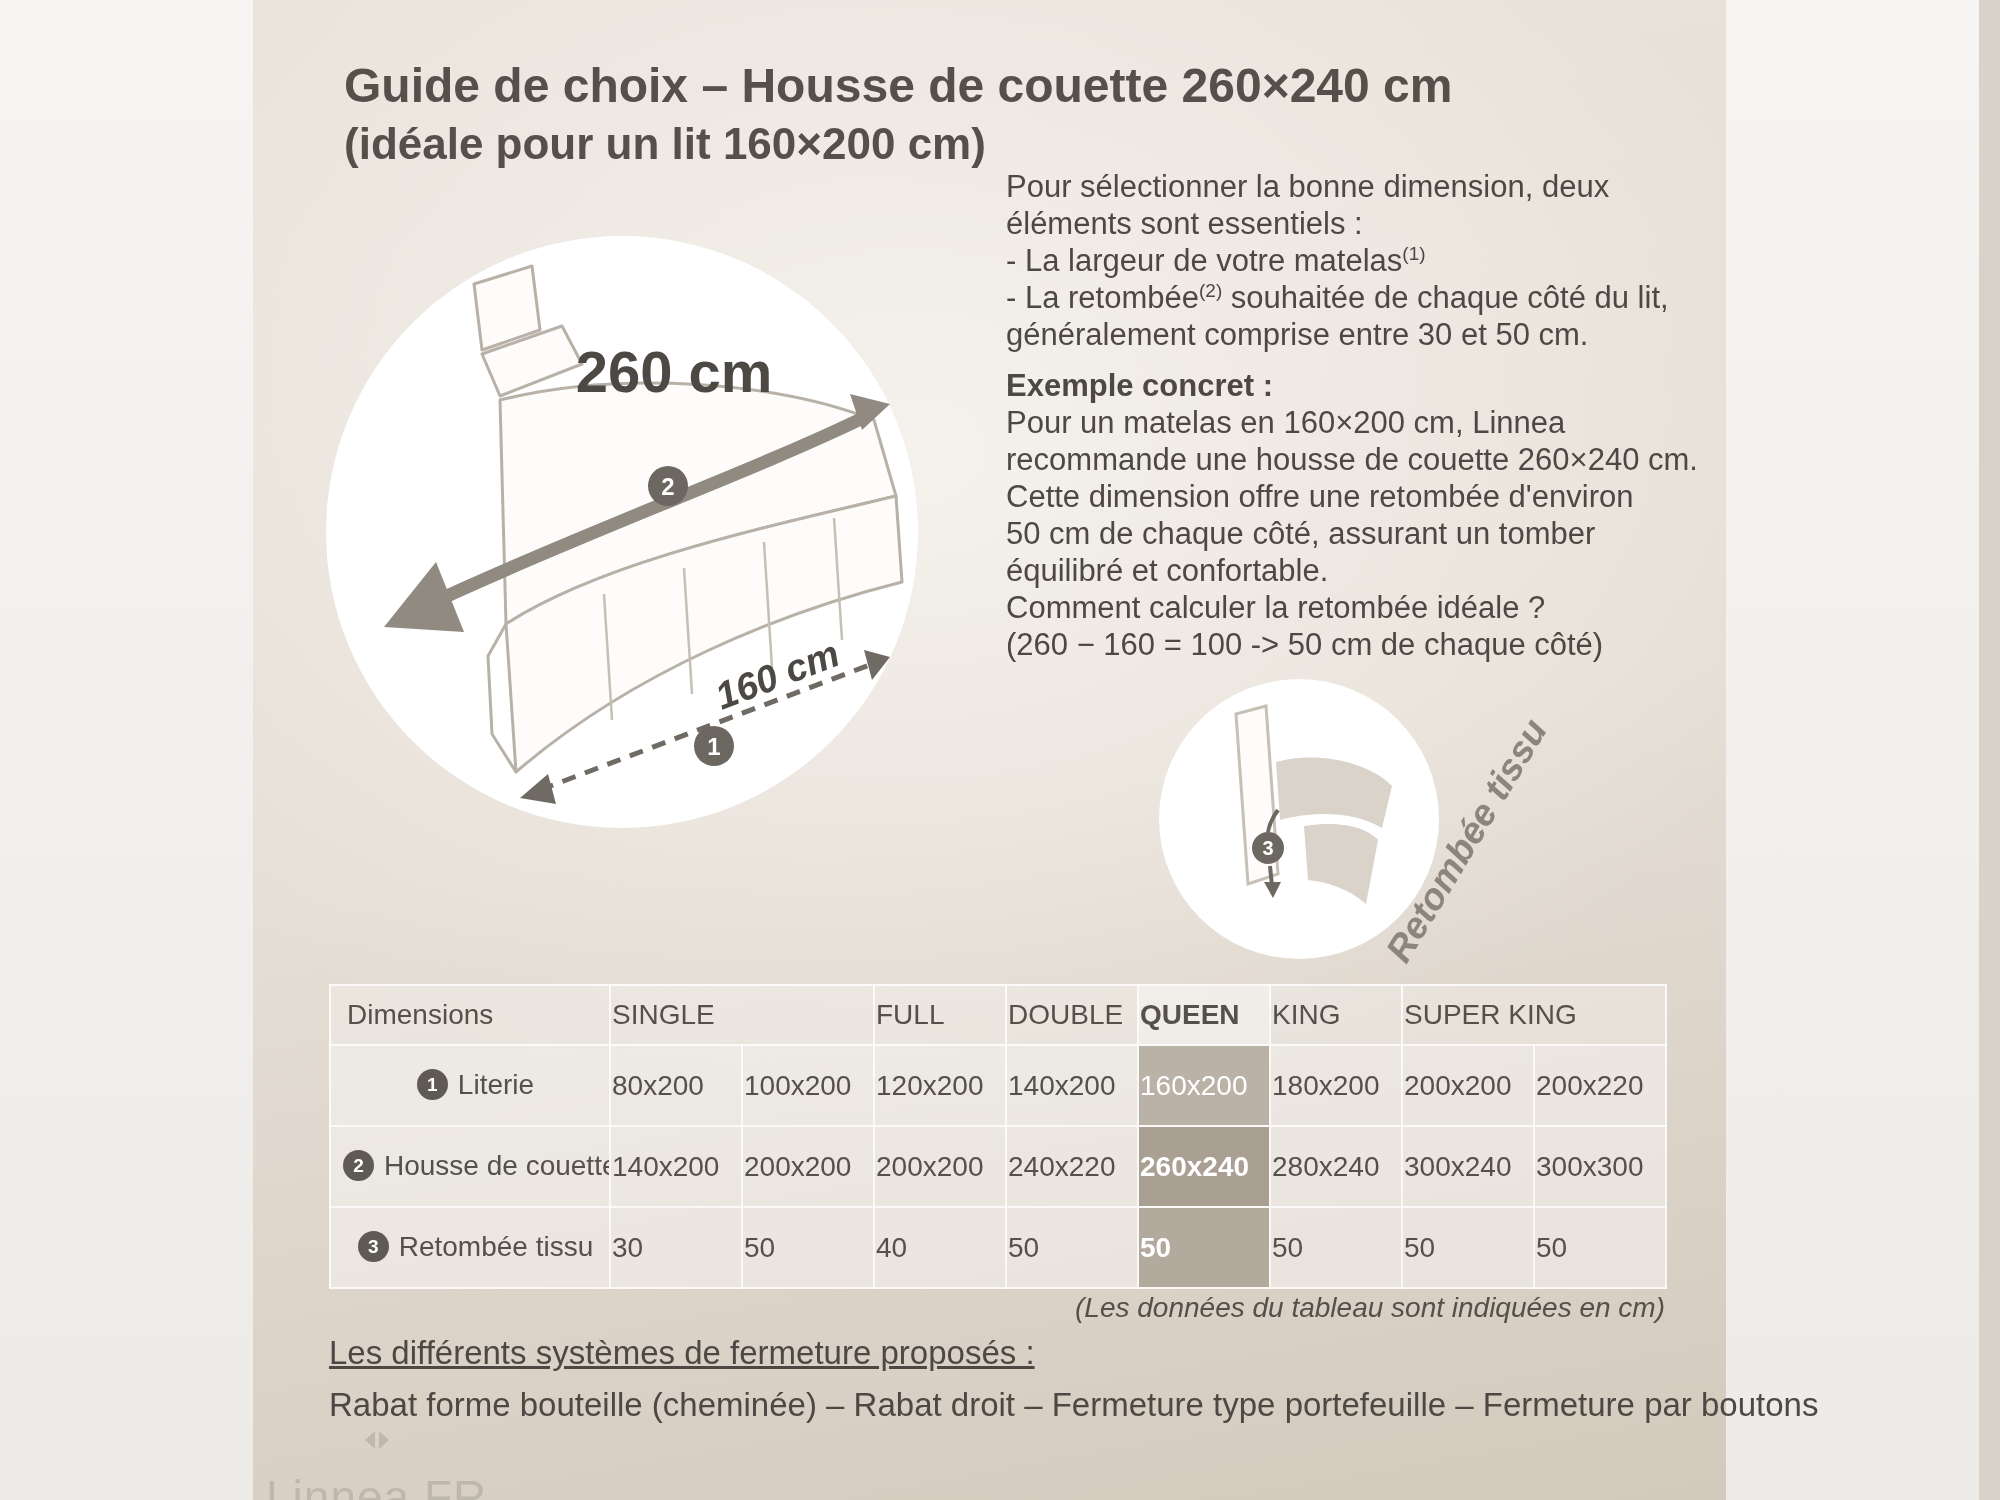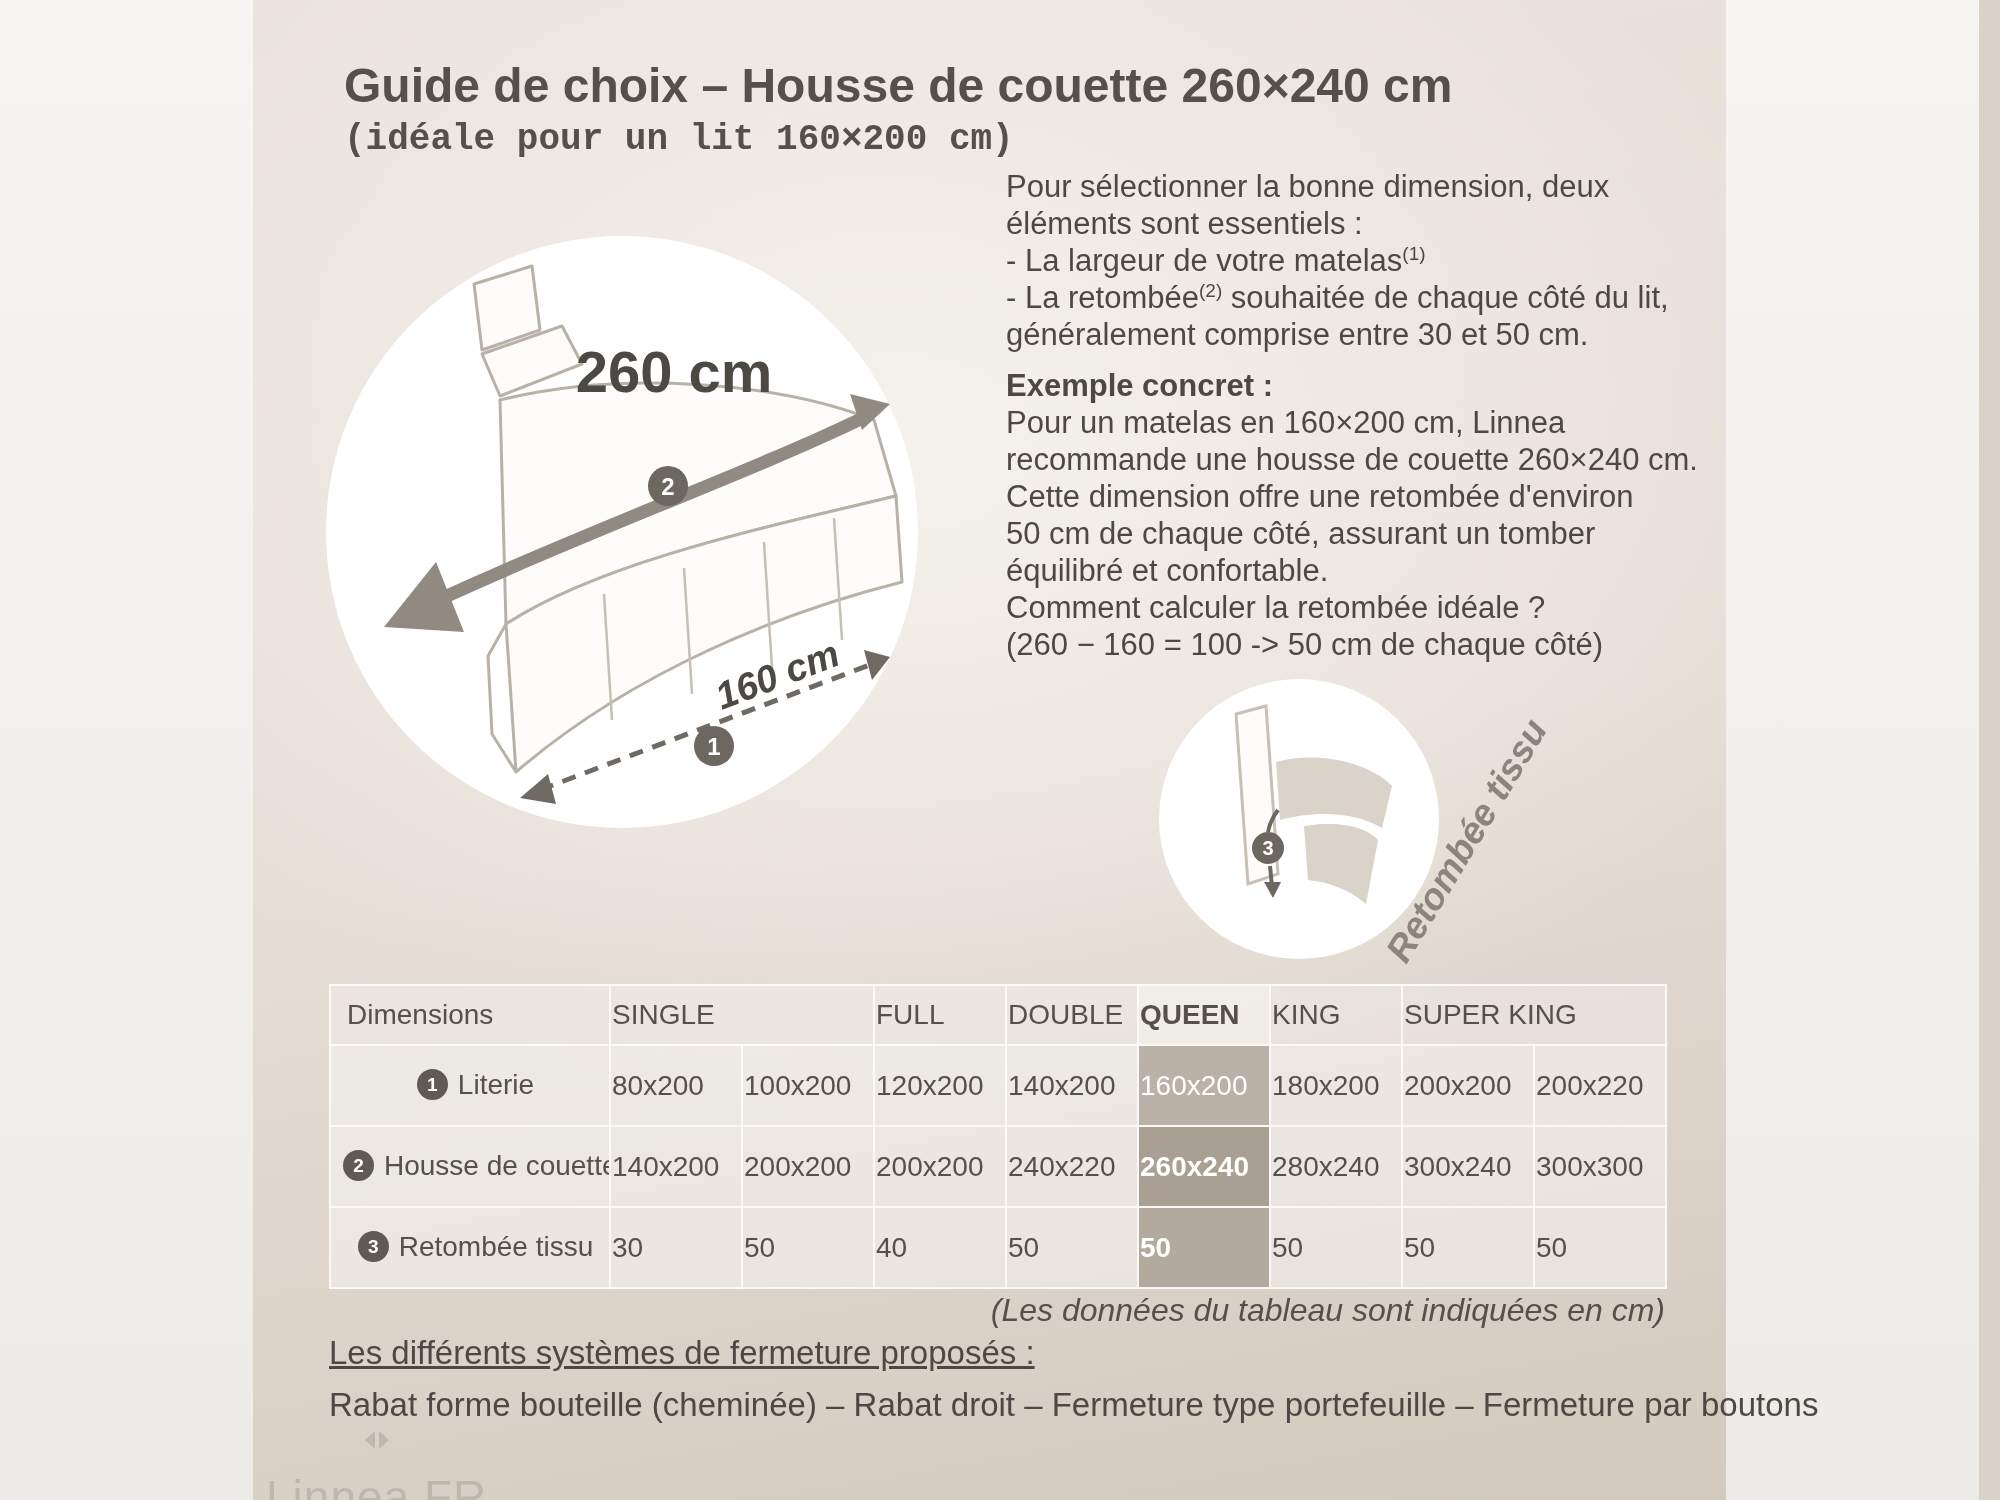--- a/index.html
+++ b/index.html
@@ -13,21 +13,21 @@
     background:
       radial-gradient(ellipse 1400px 1000px at 46% 30%, rgba(253,251,248,0.65), rgba(253,251,248,0) 68%),
       linear-gradient(170deg,#e9e3db 0%,#e5ded5 52%,#d2c9bc 100%);
   }
   .side-strip{position:absolute;top:0;bottom:0;width:253px;background:linear-gradient(180deg,#f6f5f3,#ecebe8);}
   .side-strip.left{left:0;}
   .side-strip.right{right:0;}
 
   .title-block{position:absolute;left:344px;top:58px;}
   .page-title{font-size:48px;font-weight:bold;color:#55504a;margin:0;line-height:1.15;}
-  .page-subtitle{font-size:36px;font-weight:bold;color:#55504a;margin:6px 0 0 0;font-family:Liberation Mono, monospace;}
+  .page-subtitle{font-size:44px;font-weight:bold;color:#55504a;margin:6px 0 0 0;}
 
   .intro-block{position:absolute;left:1006px;top:168px;width:720px;font-size:31px;line-height:37px;color:#4d4843;}
   .intro-block .line{white-space:nowrap;}
   .intro-block sup{font-size:19px;line-height:0;}
   .example-title{font-weight:bold;margin-top:14px;}
 
   .diagram-main{position:absolute;left:322px;top:232px;width:600px;height:600px;}
   .diagram-drop{position:absolute;left:1156px;top:676px;width:286px;height:286px;}
   .retombee-label{
     position:absolute;left:1378px;top:948px;
@@ -47,21 +47,21 @@
   .size-table td.label{text-align:center;padding-left:12px;margin-top:46px;}
   .size-table td.hl1{background:#bab2a7;color:#ffffff;}
   .size-table td.hl2{background:#a99f93;color:#ffffff;font-weight:bold;}
   .size-table td.hl3{background:#b3aa9e;color:#ffffff;font-weight:bold;}
   .row-badge{
     display:inline-flex;width:31px;height:31px;border-radius:50%;
     background:#5f5a54;color:#fff;align-items:center;justify-content:center;
     font-size:19px;font-weight:bold;margin-right:10px;vertical-align:middle;position:relative;top:-2px;
   }
 
-  .table-note{position:absolute;left:329px;top:1292px;width:1336px;text-align:right;font-style:italic;font-size:32px;color:#55504a;}
+  .table-note{position:absolute;left:329px;top:1292px;width:1336px;text-align:right;font-style:italic;font-size:28px;color:#55504a;}
 
   .closures{position:absolute;left:329px;top:1334px;font-size:33px;color:#4d4843;}
   .closures-title{text-decoration:underline;margin-bottom:14px;}
 
   .watermark{position:absolute;left:266px;top:1420px;display:flex;align-items:center;gap:10px;opacity:0.55;flex-direction:column;}
   .watermark-text{font-size:46px;letter-spacing:1px;color:#aaa49b;}
 </style>
 </head>
 <body>
 

